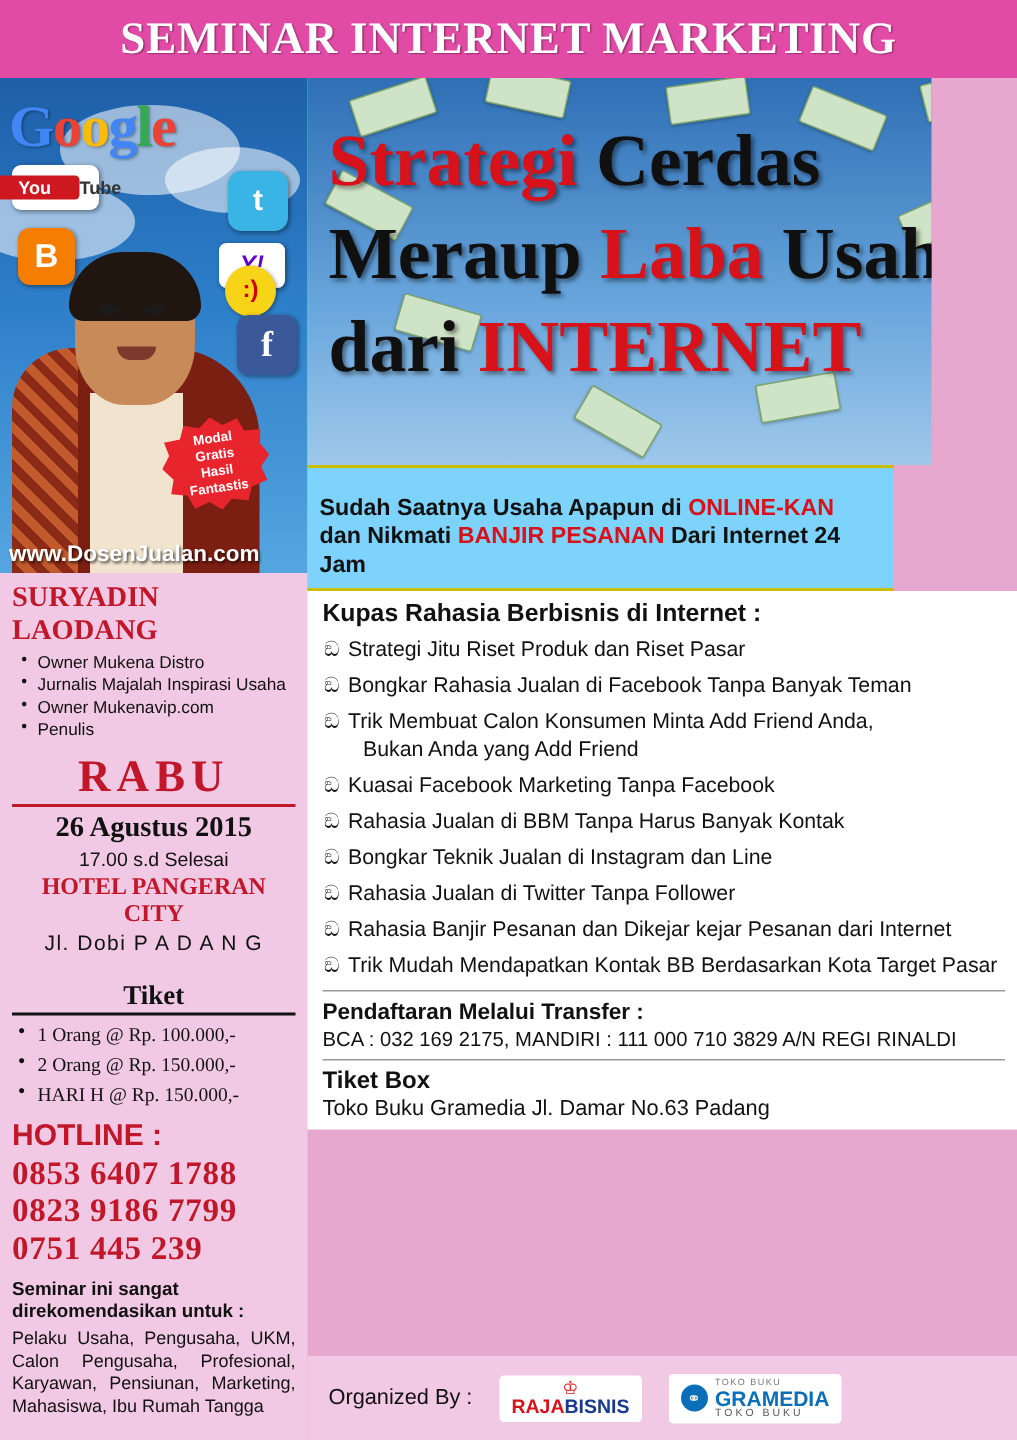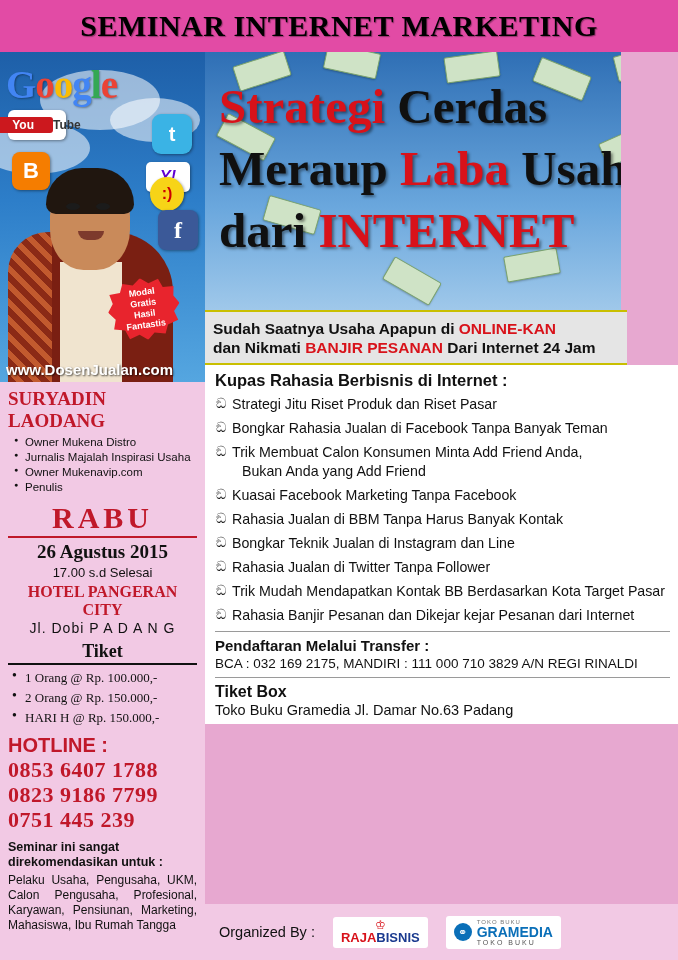--- a/index.html
+++ b/index.html
@@ -20,21 +20,21 @@
   .header-band {
     position: absolute; left: 0; top: 0;
     width: 678px; height: 52px;
     background: #e24ba5;
     display: flex; align-items: center; justify-content: center;
   }
   .header-title {
     font-family: "Liberation Serif", serif;
     font-weight: bold;
     font-size: 30px;
-    color: #000000;
+    color: #ffffff;
     letter-spacing: 0.5px;
     text-shadow: 1px 1px 1px rgba(0,0,0,0.35);
   }
 
   
   .left-col {
     position: absolute; left: 0; top: 52px;
     width: 205px; height: 908px;
     background: #f2c9e4;
   }
@@ -151,21 +151,21 @@
     border-bottom: 2px solid #c0182a;
     padding-bottom: 1px;
   }
   .date-line { text-align:center; font-family:"Liberation Serif",serif; font-weight:bold; font-size:19px; color:#111; margin-top:3px;}
   .time-line { text-align:center; font-size:13px; color:#111; margin-top:2px;}
   .venue { text-align:center; font-family:"Liberation Serif",serif; font-weight:bold; font-size:16px; color:#c0182a; margin-top:3px;}
   .venue-addr { text-align:center; font-size:14px; color:#111; letter-spacing:1px; margin-top:1px;}
 
   .tiket-title {
     text-align:center; font-family:"Liberation Serif",serif; font-weight:bold;
-    font-size:18px; color:#111; margin-top:5px;
+    font-size:18px; color:#111; margin-top:17px;
     border-bottom: 2px solid #111; padding-bottom:1px;
   }
   .price-list { list-style:none; margin-top:5px; }
   .price-list li {
     font-size:13px; color:#111; margin:4px 0 4px 4px; position:relative; padding-left:13px;
     font-family:"Liberation Serif", serif;
   }
   .price-list li:before { content:"\25CF"; position:absolute; left:0; top:0px; font-size:8px; }
 
   .hotline-title { color:#c0182a; font-weight:bold; font-size:20px; margin-top:8px; }
@@ -197,22 +197,22 @@
     font-family: "Liberation Serif", serif; font-weight: bold;
     text-shadow: 2px 2px 3px rgba(0,0,0,0.45);
   }
   .hl1 { top: 26px; left: 14px; font-size: 49px; }
   .hl2 { top: 88px; left: 14px; font-size: 49px; }
   .hl3 { top: 150px; left: 14px; font-size: 49px; }
   .red { color: #d8121a; }
   .blk { color: #101010; }
 
   .yellow-band {
-    width: 422px; padding: 7px 8px 6px 8px;
-    background: #e5e5e5;
+    width: 391px; padding: 17px 8px 6px 8px;
+    background: #7dd3fc;
     border-top: 2px solid #c9bf00;
     border-bottom: 2px solid #c9bf00;
   }
   .yb-line { font-size: 15.5px; font-weight: bold; color: #111; line-height: 19px; }
   .yb-line .hot { color: #d8121a; }
 
   .content-white {
     width: 473px; background: #ffffff; padding: 6px 8px 4px 10px;
   }
   .kupas-title { font-size: 16.5px; font-weight: bold; color: #111; margin-bottom: 3px; }
@@ -391,22 +391,22 @@
         <li><span>Strategi Jitu Riset Produk dan Riset Pasar</span></li>
         <li><span>Bongkar Rahasia Jualan di Facebook Tanpa Banyak Teman</span></li>
         <li>
           <span>Trik Membuat Calon Konsumen Minta Add Friend Anda,</span>
           <span class="cont">Bukan Anda yang Add Friend</span>
         </li>
         <li><span>Kuasai Facebook Marketing Tanpa Facebook</span></li>
         <li><span>Rahasia Jualan di BBM Tanpa Harus Banyak Kontak</span></li>
         <li><span>Bongkar Teknik Jualan di Instagram dan Line</span></li>
         <li><span>Rahasia Jualan di Twitter Tanpa Follower</span></li>
+        <li><span>Rahasia Banjir Pesanan dan Dikejar kejar Pesanan dari Internet</span></li>
         <li><span>Trik Mudah Mendapatkan Kontak BB Berdasarkan Kota Target Pasar</span></li>
-        <li><span>Rahasia Banjir Pesanan dan Dikejar kejar Pesanan dari Internet</span></li>
       </ul>
 
       <div class="divider"></div>
 
       <div class="pay-title">Pendaftaran Melalui Transfer :</div>
       <div class="pay-body">BCA : 032 169 2175, MANDIRI : 111 000 710 3829 A/N REGI RINALDI</div>
 
       <div class="divider"></div>
 
       <div class="box-title">Tiket Box</div>

